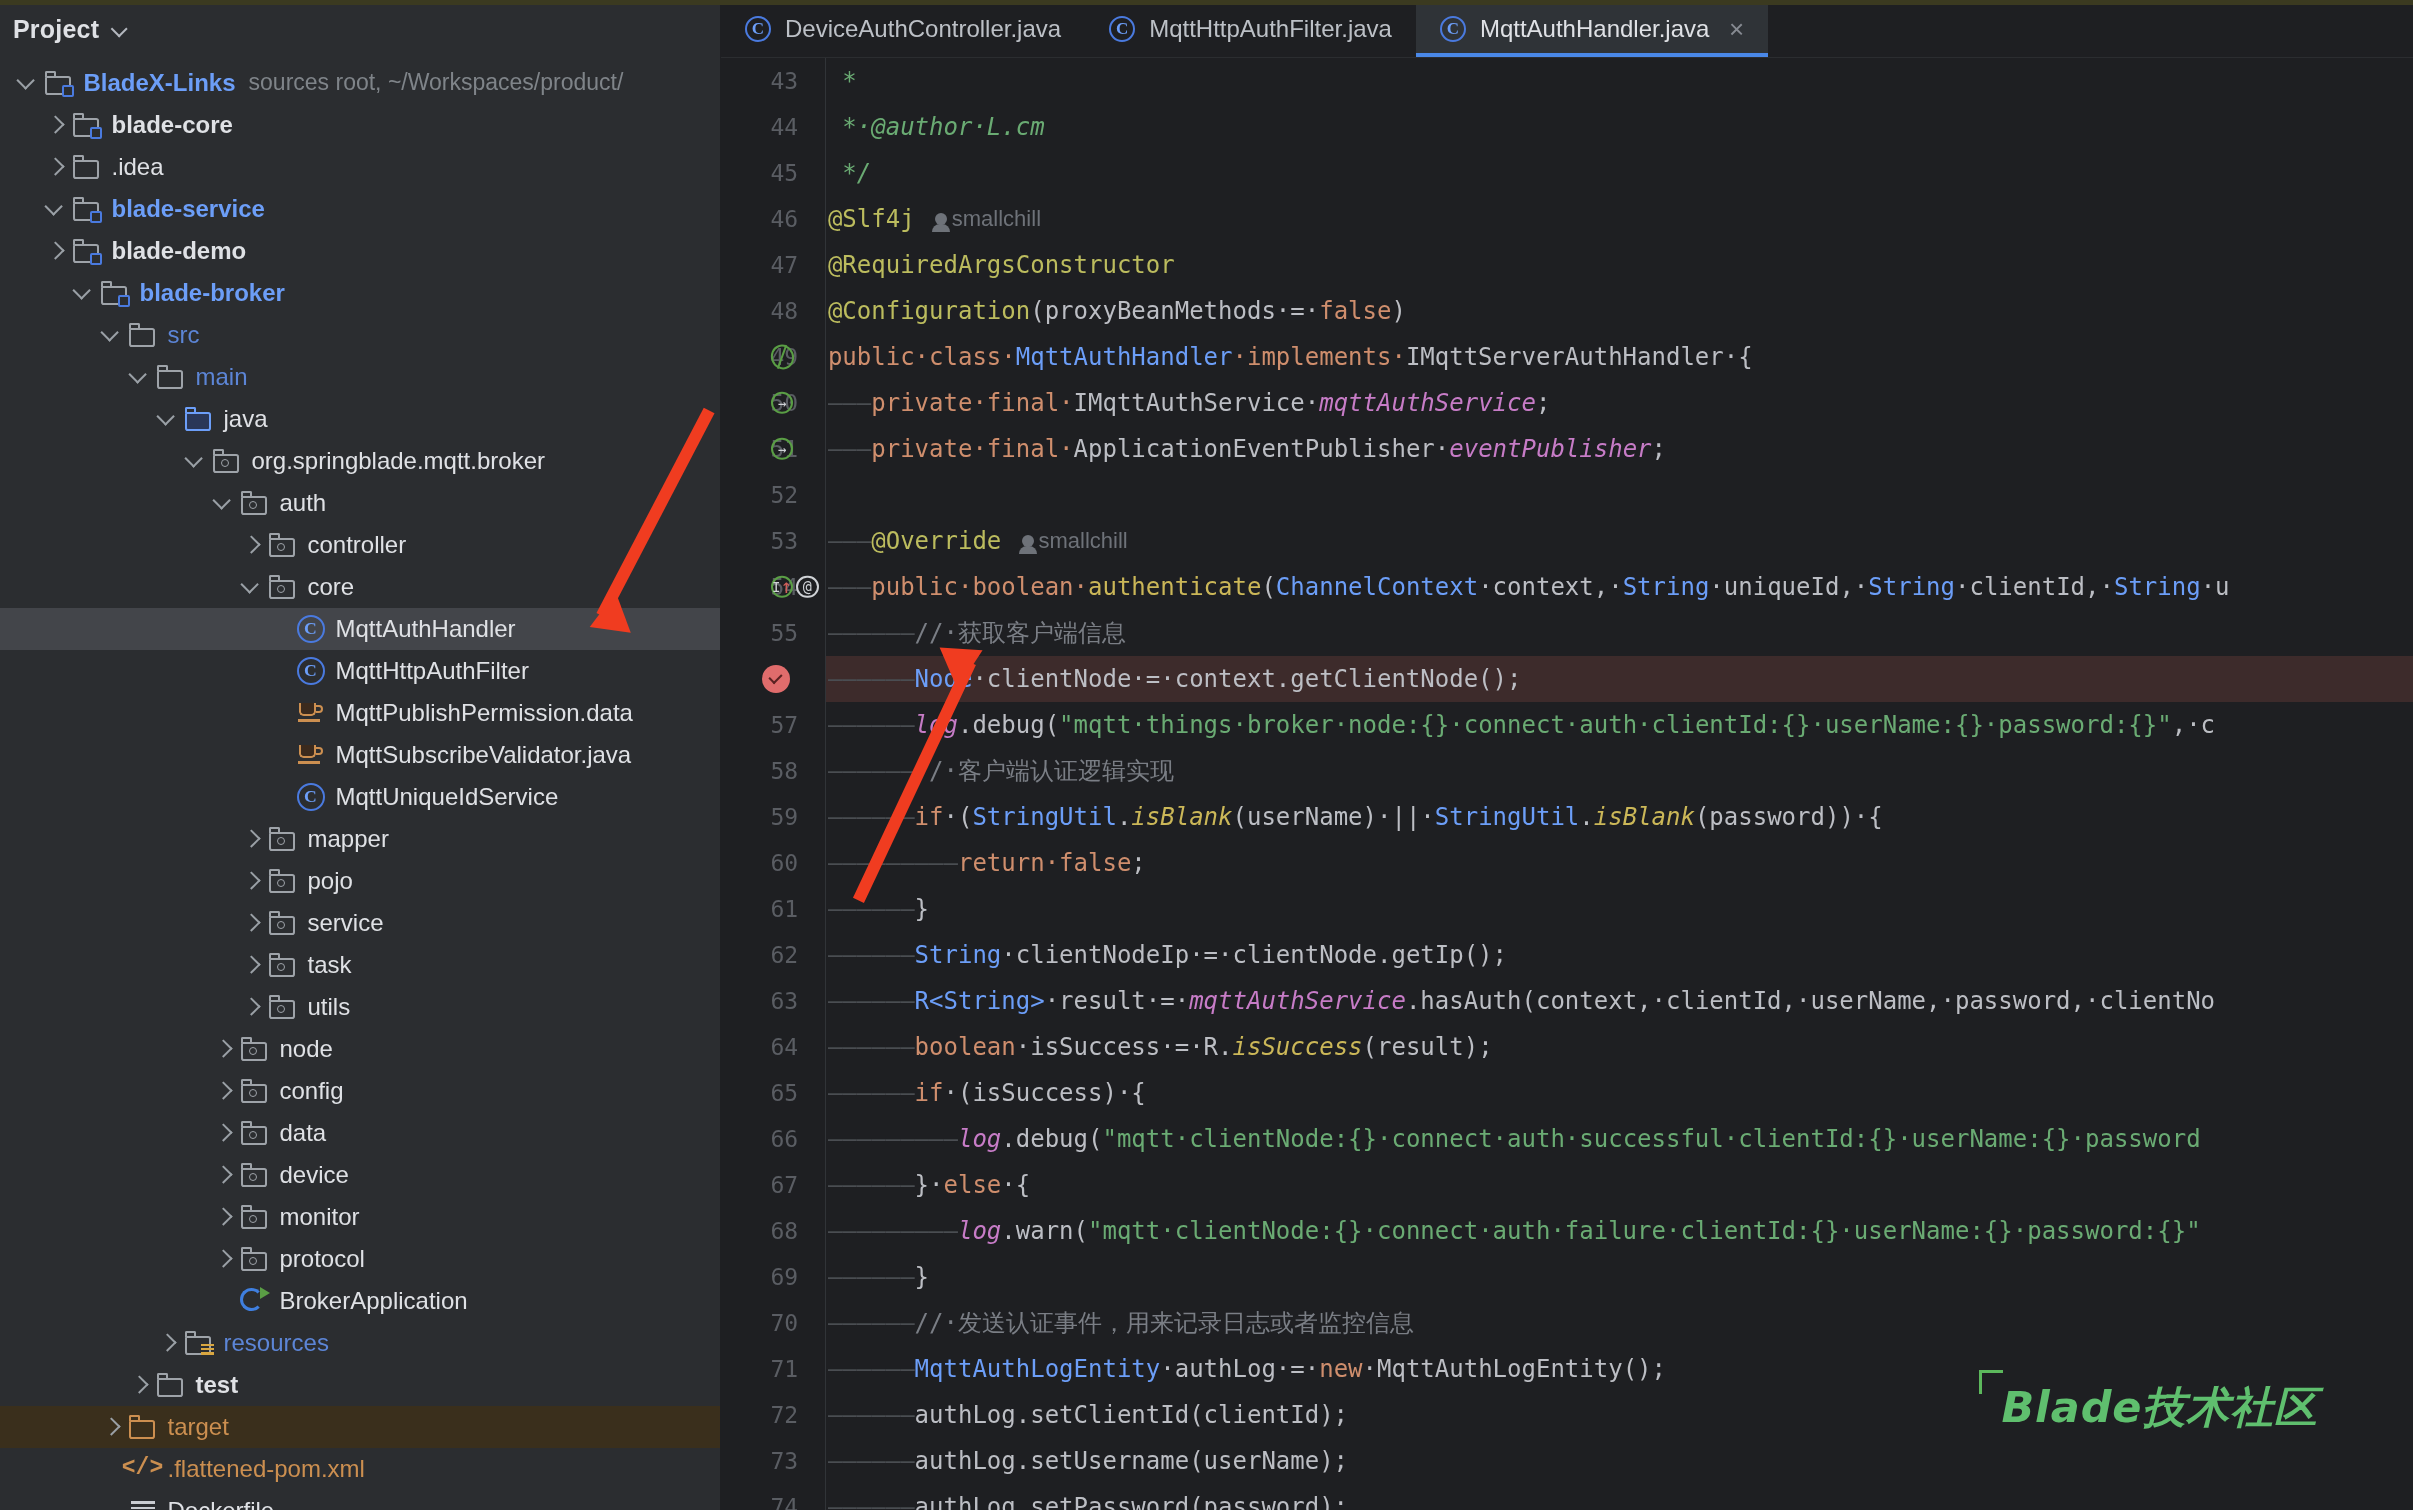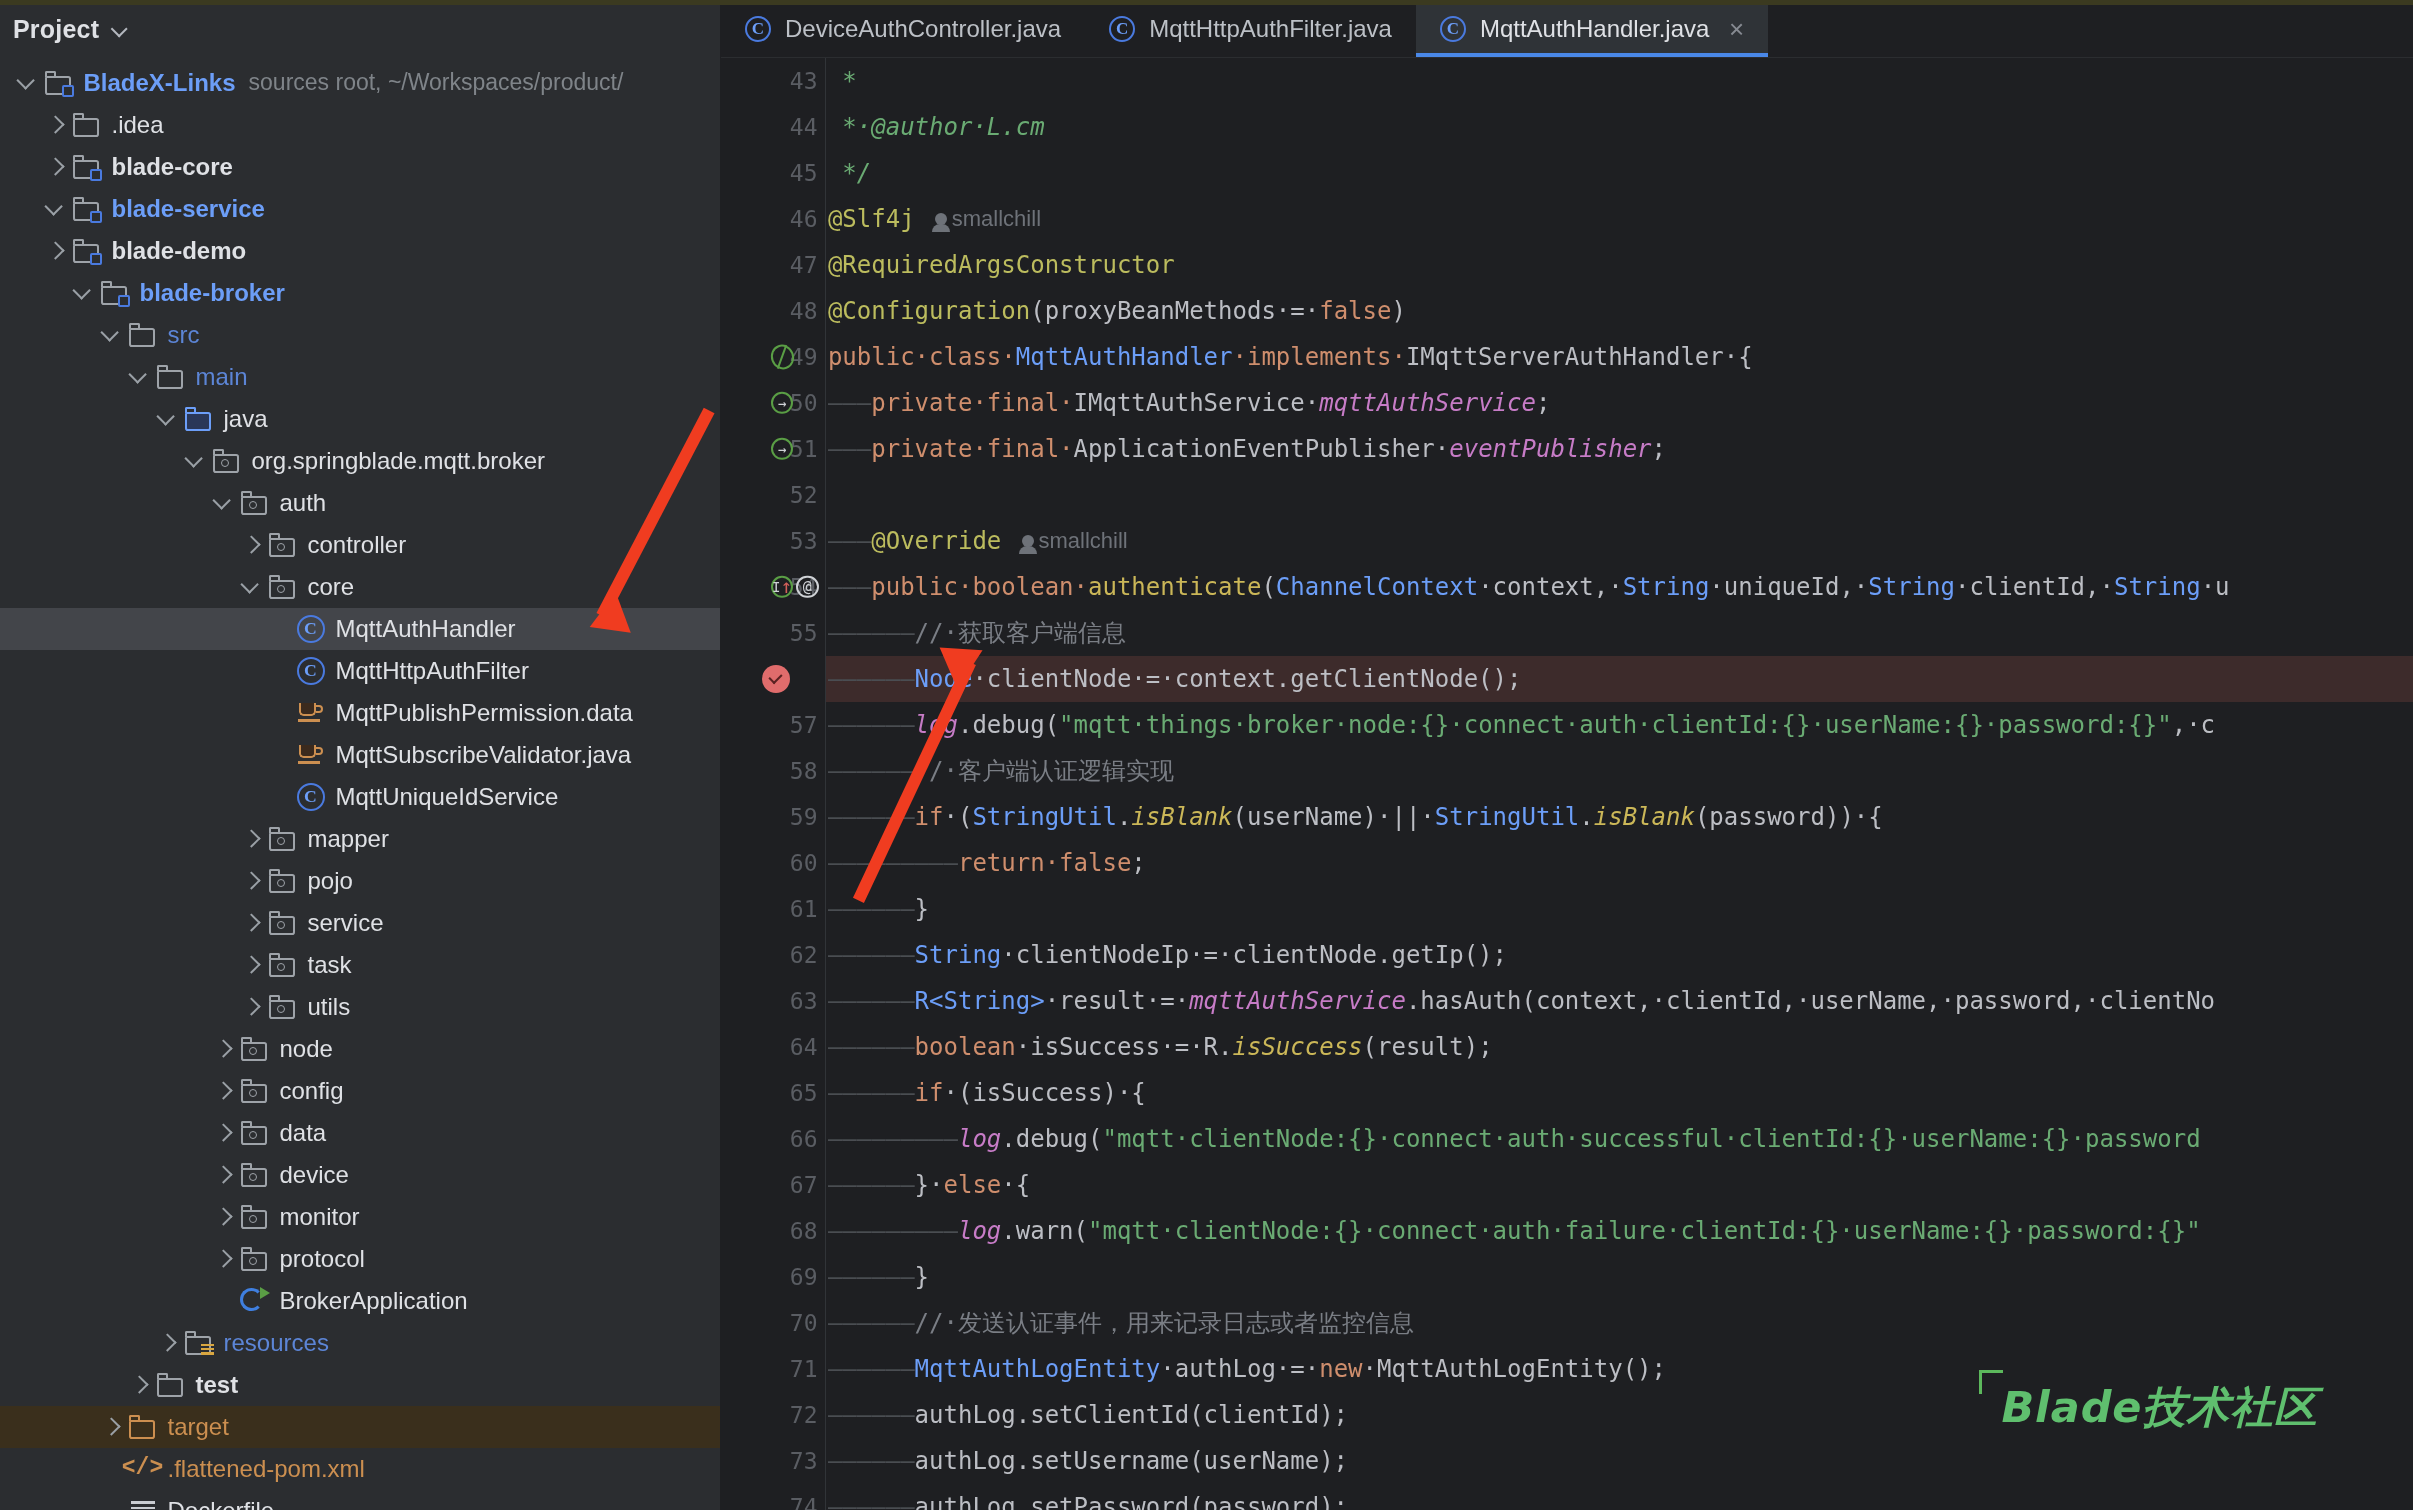--- a/index.html
+++ b/index.html
@@ -219,21 +219,21 @@
   .gline {
     height: 46px;
     display: flex;
     align-items: center;
     justify-content: flex-end;
     padding-right: 7.5px;
     position: relative;
     font-size: 23px;
     color: #5a5d63;
   }
-  .gline .gnum { width: 47px; text-align: right; }
+  .gline .gnum { width: 47px; }
   .gmark {
     position: absolute; left: 50px; top: 50%; transform: translateY(-50%);
     display: flex; align-items: center; gap: 2.8px;
   }
   .run-ic {
     width: 23px; height: 25px; position: relative;
   }
   .run-ic .ov {
     position:absolute; inset:0;
     border:2.4px solid #5a9e45; border-radius:50% / 50%;
@@ -355,35 +355,35 @@
           <span class="tlabel lbl-blue">BladeX-Links</span>
           <span class="tsub">sources root, ~/Workspaces/product/</span>
         </div>
         <div class="trow">
           <span style="flex: 0 0 41px;"></span>
           <span class="twist right"></span>
           <span class="ticon">
             <span class="ic">
               <span class="tab"></span>
               <span class="body"></span>
+              <span class="modbadge"></span>
+            </span>
+          </span>
+          <span class="tlabel lbl-bold">blade-core</span>
+        </div>
+        <div class="trow">
+          <span style="flex: 0 0 41px;"></span>
+          <span class="twist right"></span>
+          <span class="ticon">
+            <span class="ic">
+              <span class="tab"></span>
+              <span class="body"></span>
             </span>
           </span>
           <span class="tlabel lbl-norm">.idea</span>
-        </div>
-        <div class="trow">
-          <span style="flex: 0 0 41px;"></span>
-          <span class="twist right"></span>
-          <span class="ticon">
-            <span class="ic">
-              <span class="tab"></span>
-              <span class="body"></span>
-              <span class="modbadge"></span>
-            </span>
-          </span>
-          <span class="tlabel lbl-bold">blade-core</span>
         </div>
         <div class="trow">
           <span style="flex: 0 0 41px;"></span>
           <span class="twist down"></span>
           <span class="ticon">
             <span class="ic">
               <span class="tab"></span>
               <span class="body"></span>
               <span class="modbadge"></span>
             </span>

